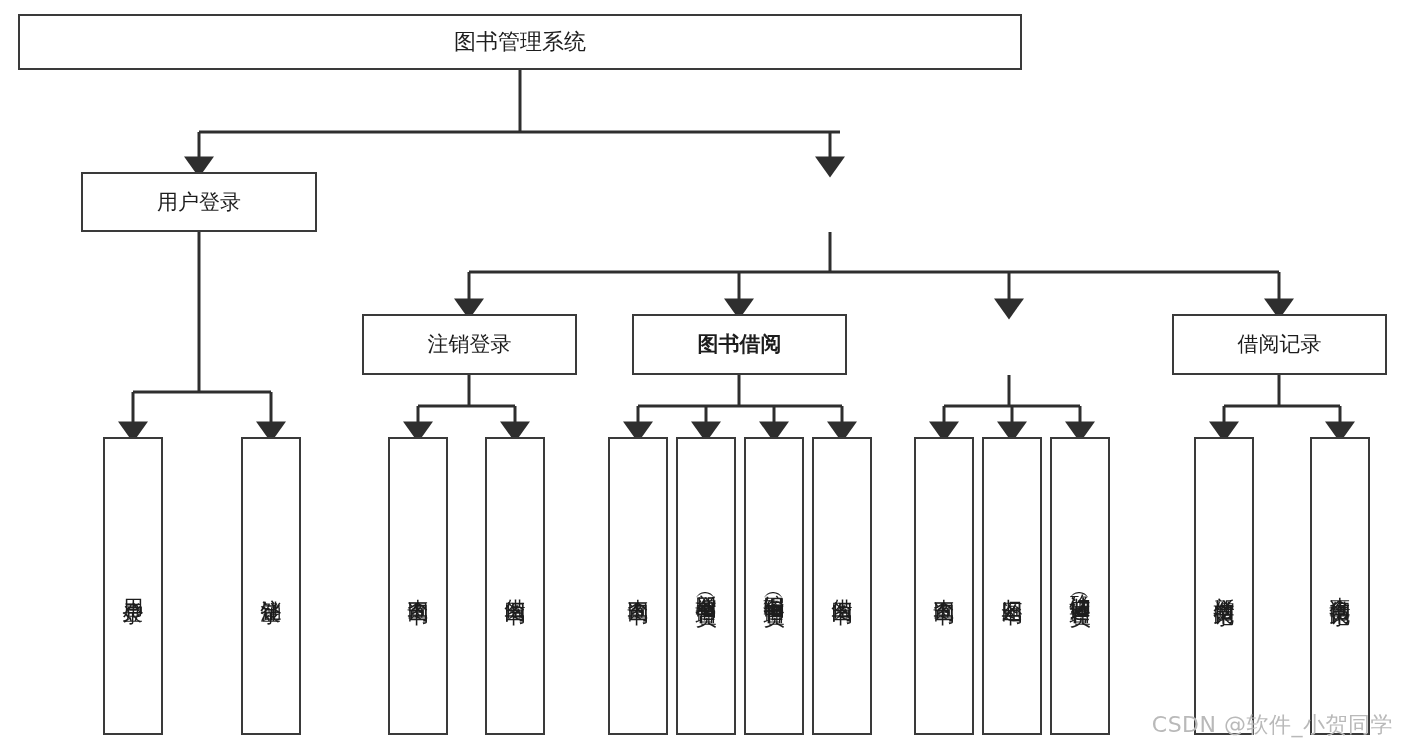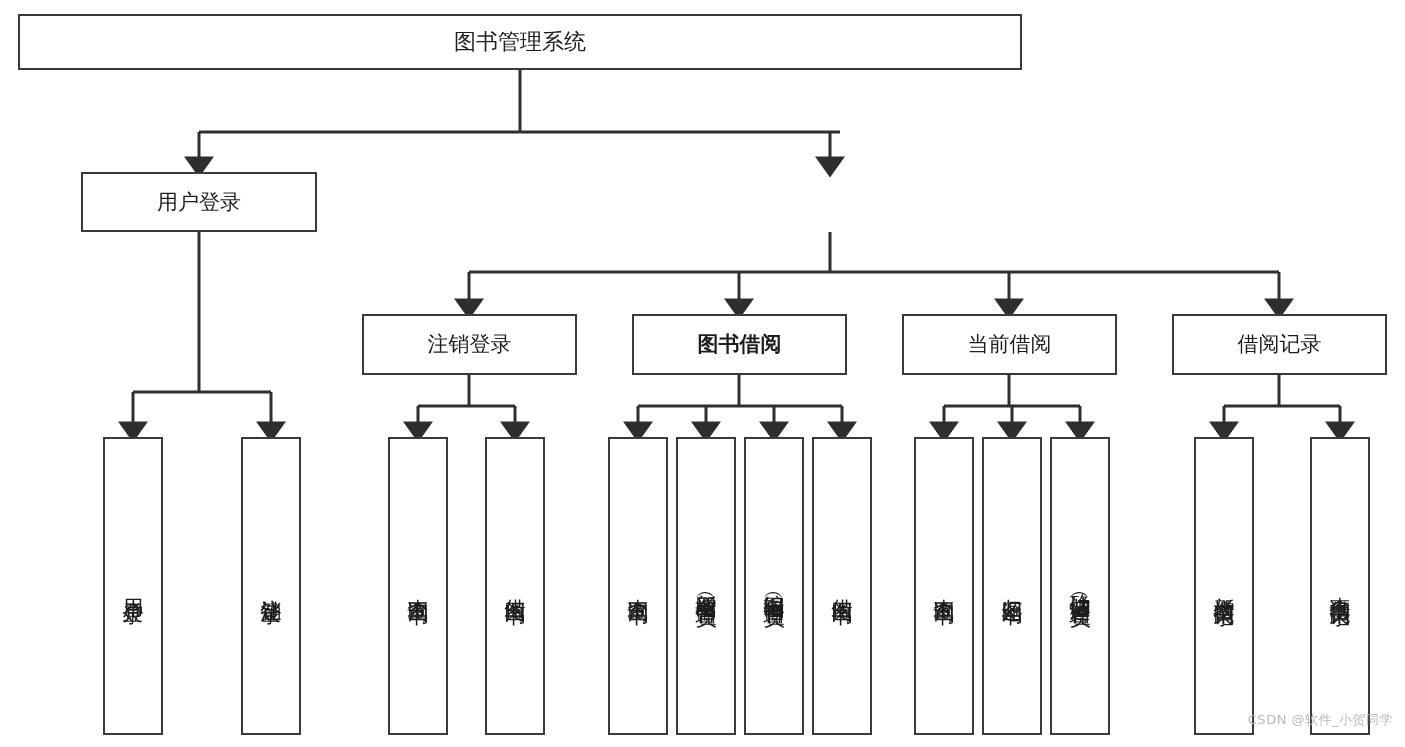--- a/index.html
+++ b/index.html
@@ -57,22 +57,22 @@
     writing-mode: vertical-rl;
     text-orientation: upright;
     font-size: 21px;
     letter-spacing: 2px;
     line-height: 1.05;
     max-height: 270px;
   }
   #watermark {
     position: absolute;
     right: 12px;
-    bottom: 18px;
-    font-size: 13px;
+    bottom: 7px;
+    font-size: 22px;
     color: #b9b9b9;
     white-space: nowrap;
     letter-spacing: 0.5px;
   }
 </style>
 </head>
 <body>
 
 <div id="diagram-canvas">
 
@@ -133,23 +133,20 @@
   <div class="node horiz" style="left:81px; top:172px; width:236px; height:60px;">
     <span class="label">用户登录</span>
   </div>
 
   <div class="node horiz" style="left:362px; top:314px; width:215px; height:61px;">
     <span class="label">注销登录</span>
   </div>
   <div class="node horiz" style="left:632px; top:314px; width:215px; height:61px;font-weight:bold;">
     <span class="label">图书借阅</span>
   </div>
-  <div class="node horiz" style="left:902px; top:314px; width:215px; height:61px;">
-    <span class="label">当前借阅</span>
-  </div>
   <div class="node horiz" style="left:1172px; top:314px; width:215px; height:61px;">
     <span class="label">借阅记录</span>
   </div>
 
   <div class="node vert" style="left:103px; top:437px; width:60px; height:298px;">
     <span class="label">用户登录</span>
   </div>
   <div class="node vert" style="left:241px; top:437px; width:60px; height:298px;">
     <span class="label">注销登录</span>
   </div>

